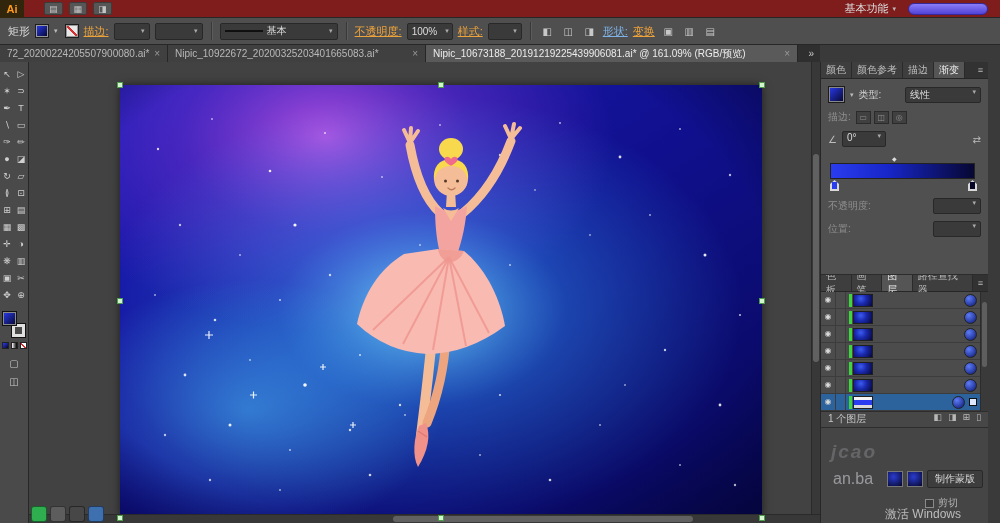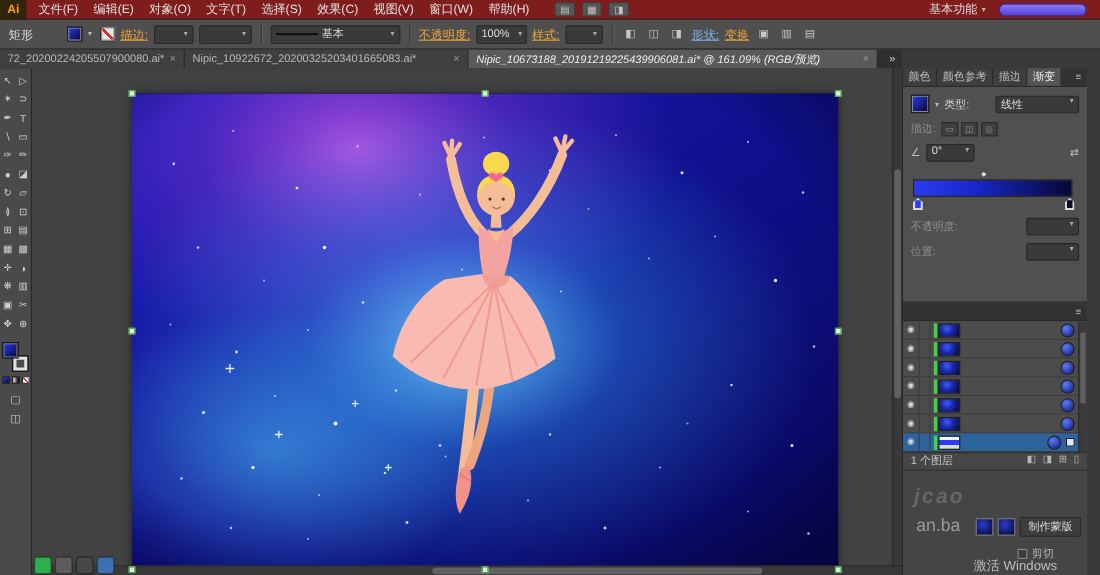--- a/index.html
+++ b/index.html
@@ -14,21 +14,21 @@
   .menu-item{padding:0 7px;font-size:11px;color:#e0e0e0;line-height:18px;cursor:default}
   .appbar-icons{display:flex;gap:6px;margin-left:16px}
   .appbar-icon{font-size:9px;color:#c4c4c4;background:#565656;border:1px solid #3c3c3c;border-radius:2px;padding:0 4px;height:13px;line-height:12px}
   .mb-spacer{flex:1}
   .workspace{display:flex;align-items:center;gap:4px;font-size:11px;color:#ddd;margin-right:12px}
   .caret{font-size:7px;color:#bbb}
   .search-pill{width:80px;height:12px;border-radius:6px;background:linear-gradient(180deg,#8a7cf8,#5142d8);border:1px solid #35289a;margin-right:12px}
 
   
   .controlbar{position:absolute;left:0;top:18px;width:100%;height:27px;background:#4f4f4f;border-bottom:1px solid #272727;display:flex;align-items:center;gap:5px;padding:0 8px;z-index:9}
-  .cb-label{color:#dcdcdc;margin-right:26px}
+  .cb-label{color:#dcdcdc;}
   .cb-fill{width:14px;height:14px;border:1px solid #1e1e1e;box-shadow:inset 0 0 0 1px #9a9a9a;background:linear-gradient(135deg,#2a3cf0,#050528)}
   .cb-stroke-swatch{width:14px;height:14px;border:1px solid #1e1e1e;box-shadow:inset 0 0 0 1px #9a9a9a;margin-left:2px;
     background:linear-gradient(45deg,transparent 42%,#d83030 42%,#d83030 58%,transparent 58%),#e8e8e8}
   .cb-link{color:#eda33c;text-decoration:underline;font-size:11px;cursor:default}
   .cb-link.blue{color:#7fb2e8}
   .cb-select{height:17px;background:#3a3a3a;border:1px solid #282828;border-radius:2px;display:flex;align-items:center;gap:4px;padding:0 4px;color:#ddd;font-size:10px}
   .w36{width:36px}.w48{width:48px}.w120{width:118px}.w46{width:46px}.w34{width:34px}
   .fill1{flex:1}
   .brush-line{width:38px;height:2px;background:#101010}
   .cb-sep{width:1px;height:18px;background:#383838;margin:0 3px;box-shadow:1px 0 0 #5c5c5c}
@@ -126,31 +126,20 @@
   .chk{width:9px;height:9px;border:1px solid #8a8a8a;background:#3a3a3a;display:inline-block}
   .activate{position:absolute;left:64px;top:78px;font-size:12px;color:#bdbdbd}
 </style>
 </head>
 <body>
 
 <div id="app">
 
   <div class="menubar">
     <div class="ai-logo">Ai</div>
-    <div class="menu-items">
-        <div class="menu-item">文件(F)</div>
-        <div class="menu-item">编辑(E)</div>
-        <div class="menu-item">对象(O)</div>
-        <div class="menu-item">文字(T)</div>
-        <div class="menu-item">选择(S)</div>
-        <div class="menu-item">效果(C)</div>
-        <div class="menu-item">视图(V)</div>
-        <div class="menu-item">窗口(W)</div>
-        <div class="menu-item">帮助(H)</div>
-      </div>
     <div class="appbar-icons">
         <div class="appbar-icon">▤</div>
         <div class="appbar-icon">▦</div>
         <div class="appbar-icon">◨</div>
       </div>
     <div class="mb-spacer"></div>
     <div class="workspace">
       <span>基本功能</span>
       <span class="caret">▾</span>
     </div>
@@ -207,21 +196,21 @@
   <div class="tabbar">
     <div style="display:flex">
         <div class="doc-tab" style="width: 168px;">
           <span class="tab-title">72_20200224205507900080.ai*</span>
           <span class="tab-close">×</span>
         </div>
         <div class="doc-tab" style="width: 258px;">
           <span class="tab-title">Nipic_10922672_20200325203401665083.ai*</span>
           <span class="tab-close">×</span>
         </div>
-        <div class="doc-tab active" style="width: 372px; font-style: italic;">
+        <div class="doc-tab active" style="width: 372px;">
           <span class="tab-title">Nipic_10673188_20191219225439906081.ai* @ 161.09% (RGB/预览)</span>
           <span class="tab-close">×</span>
         </div>
       </div>
     <div class="tab-overflow">»</div>
   </div>
 
   <div class="tools">
     <div class="tools-grid">
         <div class="tool">↖</div>
@@ -463,20 +452,26 @@
       <div class="g-row">
         <span class="g-label dim">位置:</span>
         <div class="g-select dim">
           <span></span>
           <span class="sel-caret">▾</span>
         </div>
       </div>
     </div>
 
     <div class="ptab-row">
+      <div class="ptab-strip">
+          <div class="ptab">色板</div>
+          <div class="ptab">画笔</div>
+          <div class="ptab active">图层</div>
+          <div class="ptab">路径查找器</div>
+        </div>
       <div class="ptab-menu">≡</div>
     </div>
 
     <div class="layers">
       <div>
           <div class="layer-row">
             <span class="l-eye">◉</span>
             <span class="l-lock"></span>
             <span class="l-green"></span>
             <span class="l-thumb"></span>

